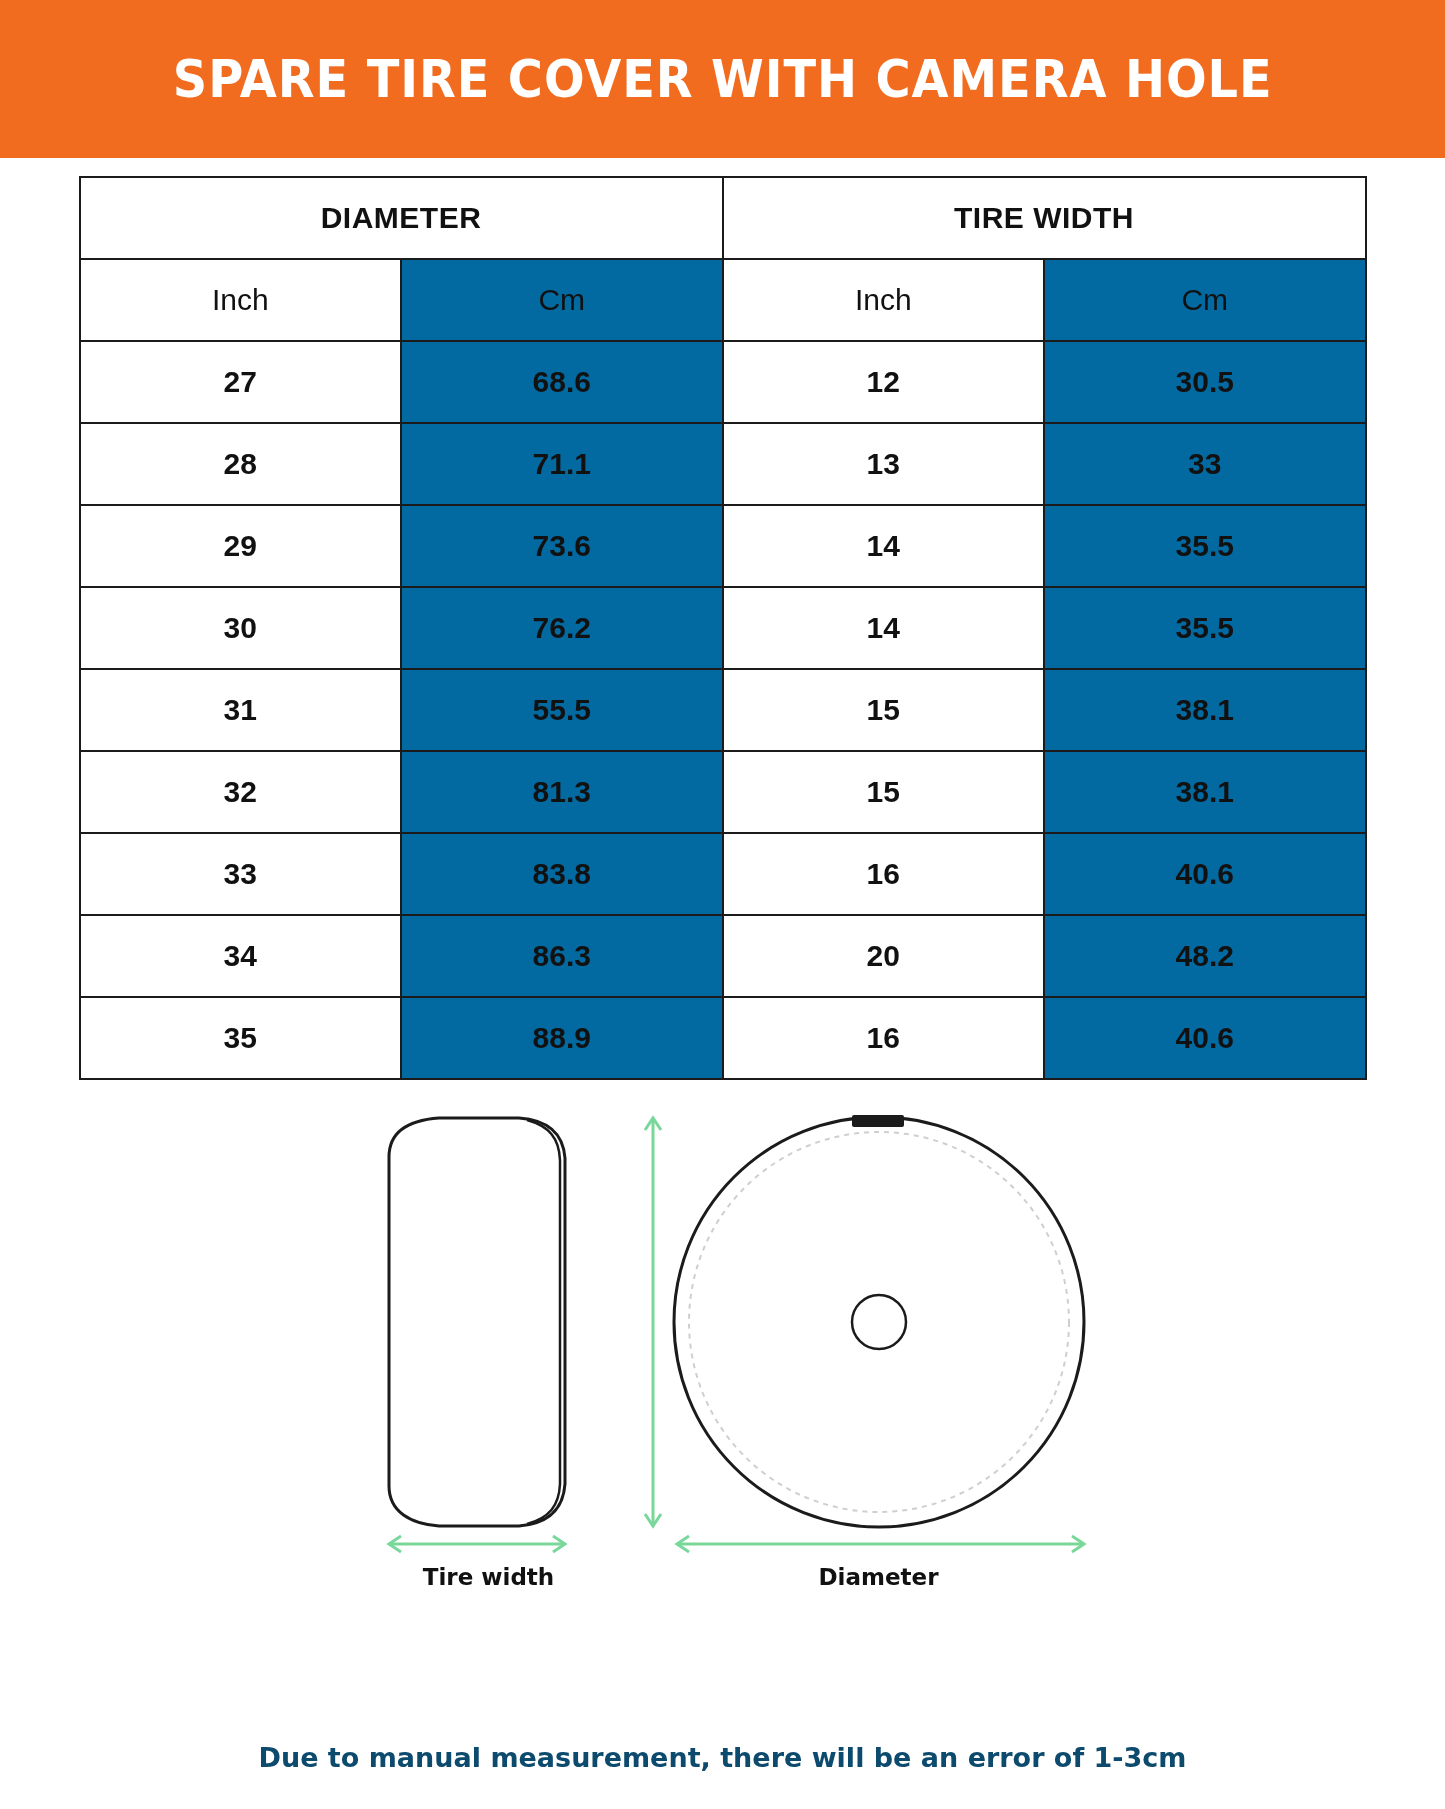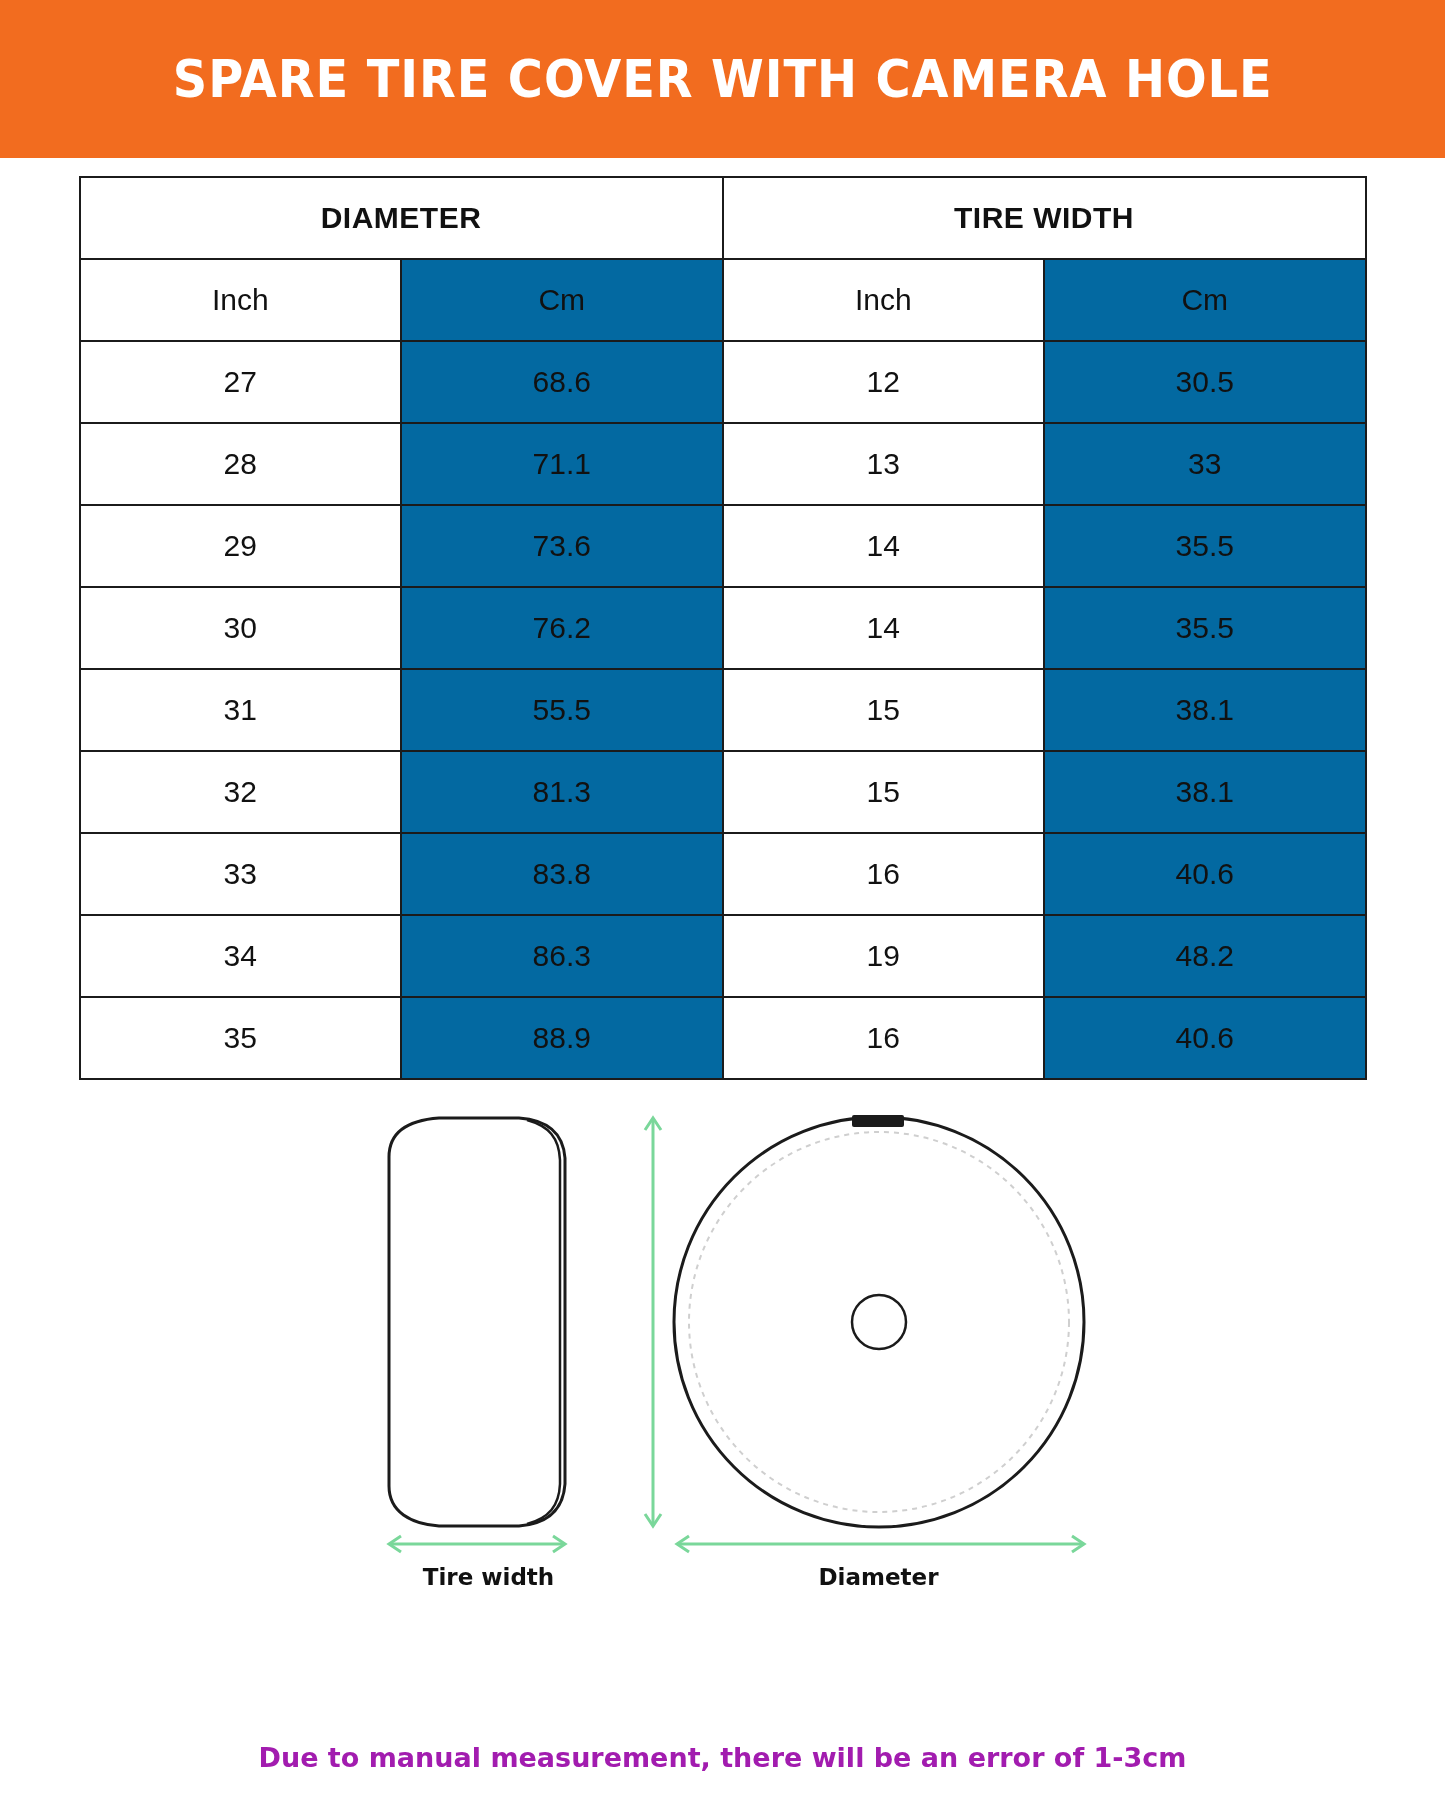--- a/index.html
+++ b/index.html
@@ -63,21 +63,21 @@
   }
   .sub-head {
     font-size: 29px;
     font-weight: normal;
     height: 72px;
   }
   .shaded {
     background: #0369a1;
   }
   td.val {
-    font-weight: normal;
+    font-weight: bold;
   }
 
   
   .diagram {
     position: relative;
     width: 1288px;
     margin: 22px auto 0 auto;
     height: 500px;
   }
   .diagram svg {
@@ -102,21 +102,21 @@
     width: 220px;
   }
 
   
   .note {
     position: absolute;
     left: 0;
     right: 0;
     top: 1742px;
     text-align: center;
-    color: #a21caf;
+    color: #0c4a6e;
     font-size: 27px;
     font-weight: bold;
     font-family: "DejaVu Sans", sans-serif;
   }
 </style>
 </head>
 <body>
 
 <div class="banner">
   <div class="banner-title">SPARE TIRE COVER WITH CAMERA HOLE</div>
@@ -175,21 +175,21 @@
       </tr>
       <tr>
         <td class="val">33</td>
         <td class="val shaded">83.8</td>
         <td class="val">16</td>
         <td class="val shaded">40.6</td>
       </tr>
       <tr>
         <td class="val">34</td>
         <td class="val shaded">86.3</td>
-        <td class="val">19</td>
+        <td class="val">20</td>
         <td class="val shaded">48.2</td>
       </tr>
       <tr>
         <td class="val">35</td>
         <td class="val shaded">88.9</td>
         <td class="val">16</td>
         <td class="val shaded">40.6</td>
       </tr>
     </tbody>
   </table>

